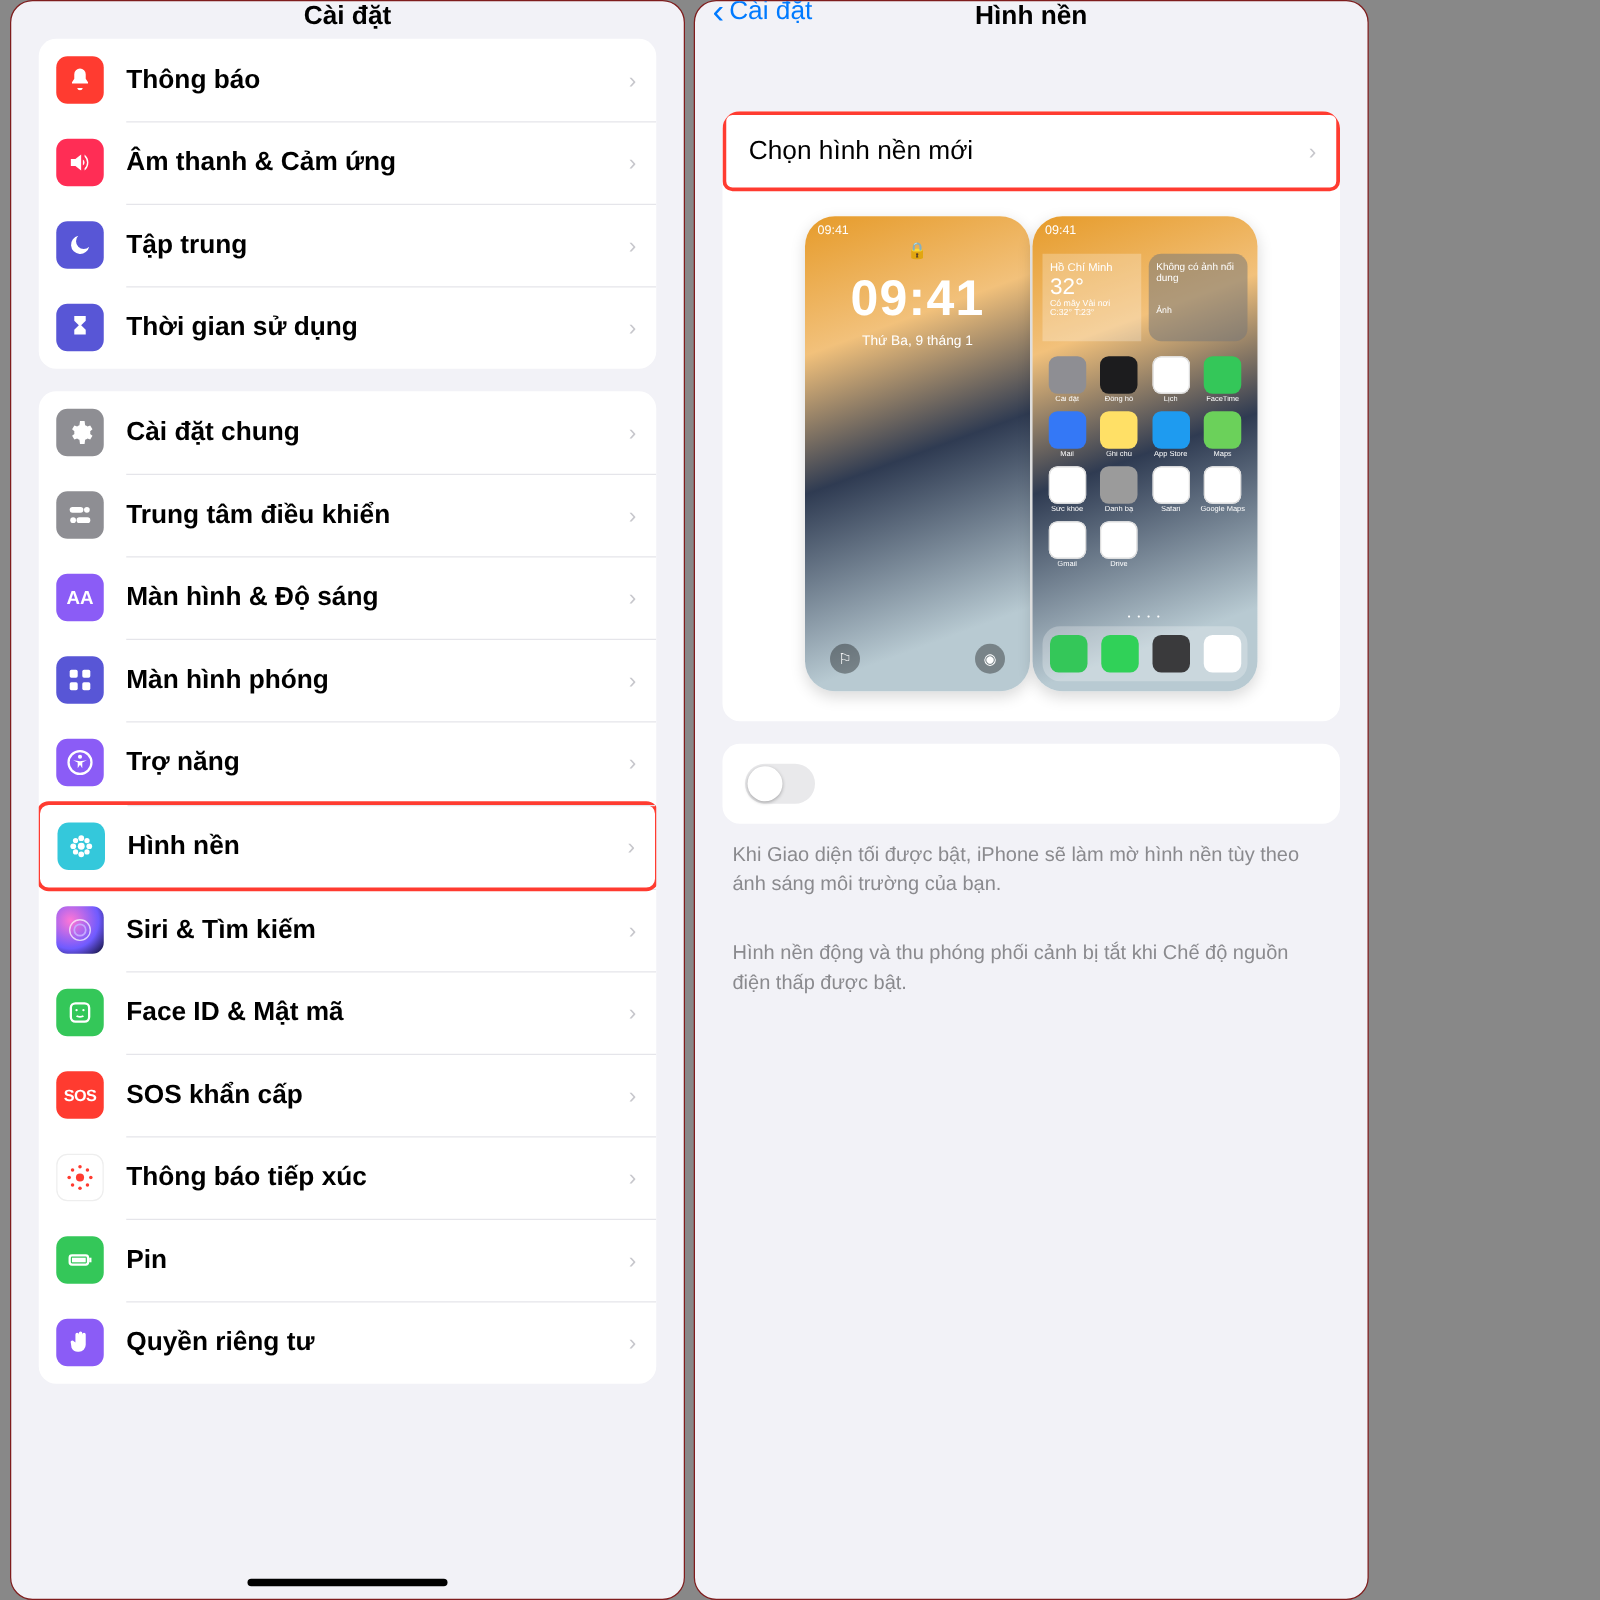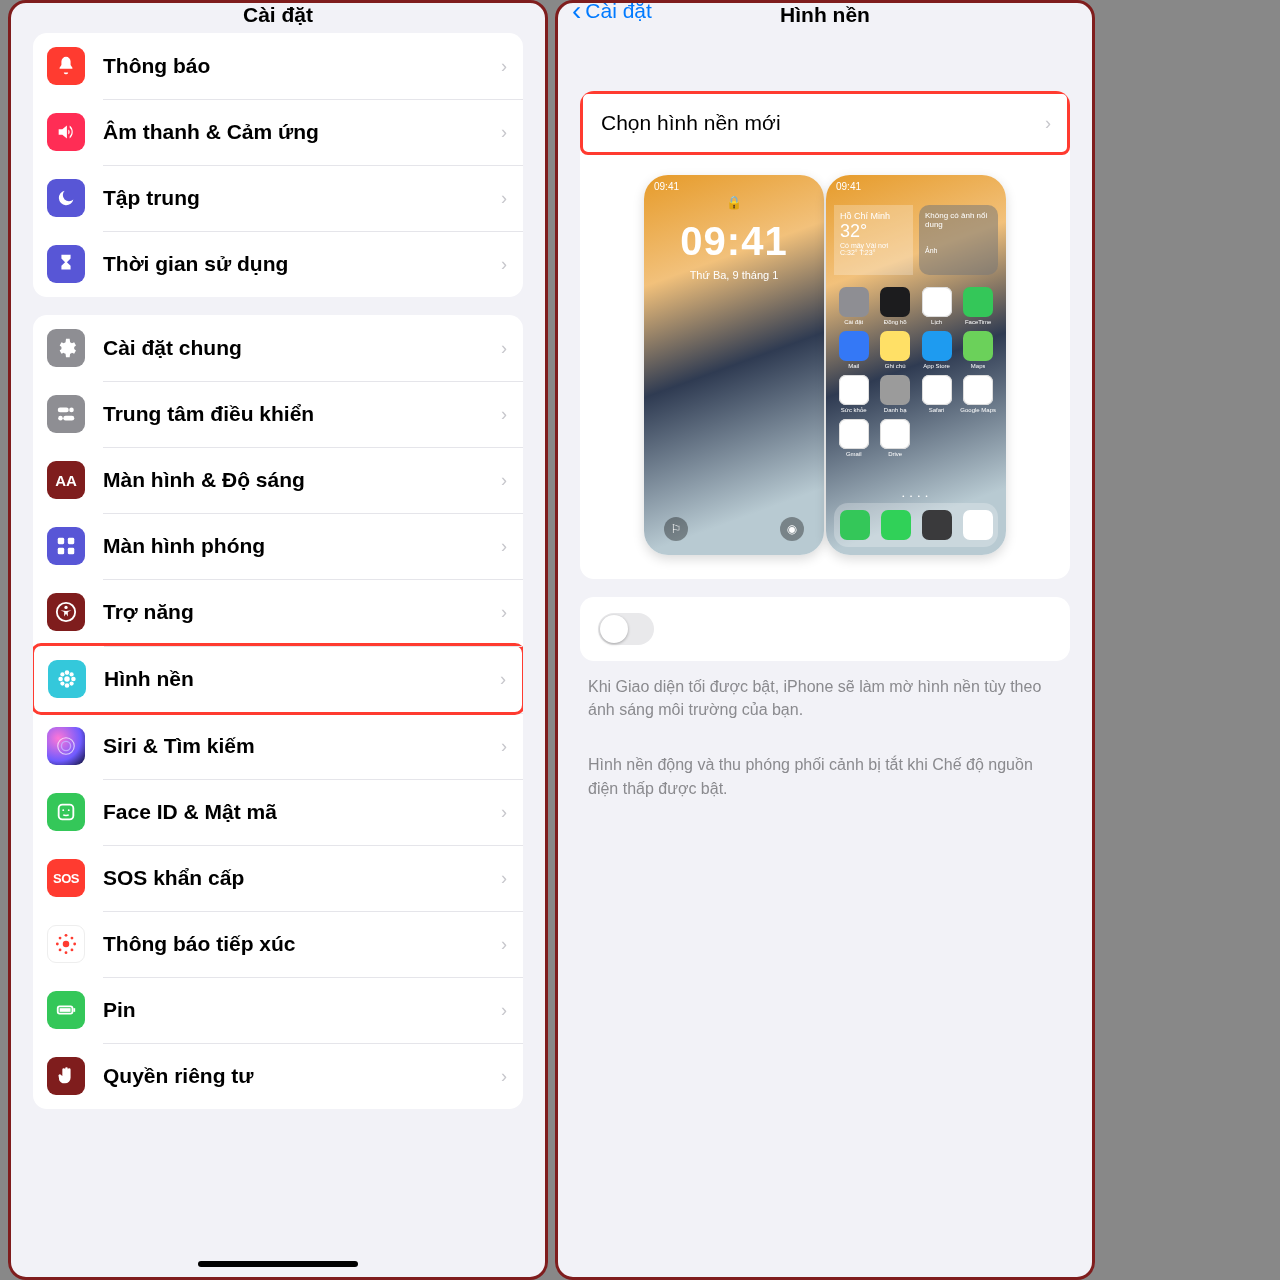--- a/index.html
+++ b/index.html
@@ -12,21 +12,21 @@
     padding: 0;
     overflow: hidden;
   }
   .pane {
     width: 540px;
     height: 1280px;
     background: #f2f2f7;
     border-radius: 18px;
     overflow: hidden;
     position: relative;
-    border: 3px solid #7f1d1d;
+    border: 1px solid #7f1d1d;
   }
   .pane.left { margin-left: 8px; margin-right: 4px; }
   .pane.right { margin-left: 3px; }
 
   .nav-bar {
     height: 22px;
     display: flex;
     align-items: flex-start;
     justify-content: center;
     position: relative;
@@ -99,21 +99,21 @@
     margin: -2px;
     position: relative;
     z-index: 2;
   }
 
   
   .bg-red   { background: #ff3b30; }
   .bg-pink  { background: #ff2d55; }
   .bg-indigo{ background: #5856d6; }
   .bg-gray  { background: #8e8e93; }
-  .bg-blue  { background: #7f1d1d; }
+  .bg-blue  { background: #8b5cf6; }
   .bg-cyan  { background: #34c8db; }
   .bg-green { background: #34c759; }
   .bg-sos   { background: #ff3b30; font-weight:700; font-size:14px;}
   .bg-exposure { background: #fff; border:1px solid #eee;}
   .bg-exposure svg circle{ fill:#ff3b30;}
 
   .siri-icon {
     background: radial-gradient(circle at 30% 30%, #ff76d6, #6f5bff 60%, #0b0b2b);
   }
 

